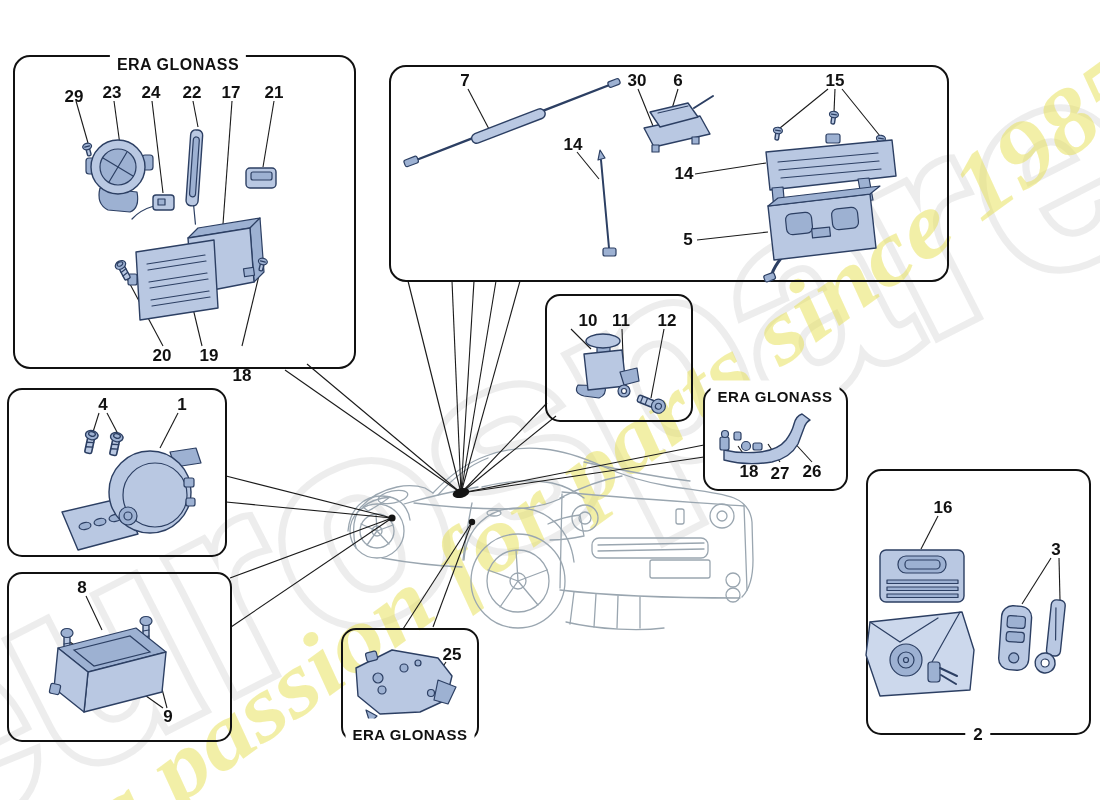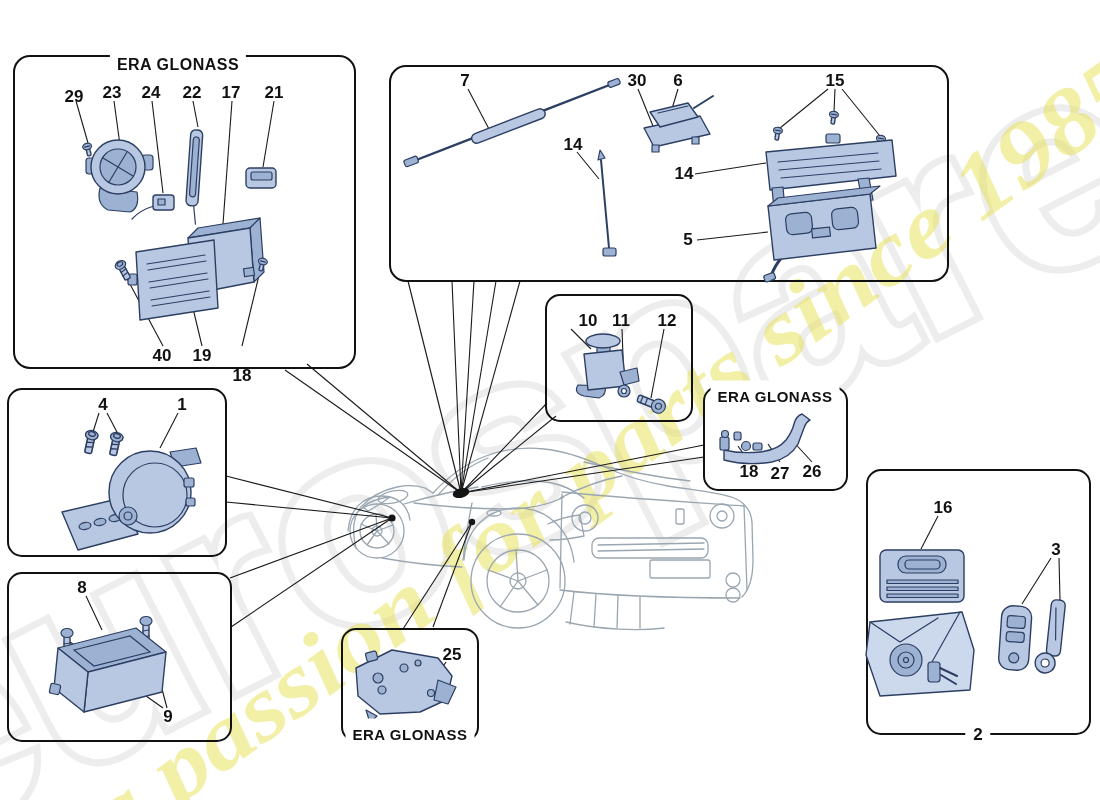--- a/index.html
+++ b/index.html
@@ -382,22 +382,22 @@
 <div class="boxtitle" id="title-eg-main" style="left:178px;top:65px;">ERA GLONASS</div>
 <div class="boxtitle small" id="title-eg-bracket" style="left:775px;top:396px;">ERA GLONASS</div>
 <div class="boxtitle small" id="title-eg-module" style="left:410px;top:734px;">ERA GLONASS</div>
 <div id="callout-layer">
       <span class="callout" style="left: 74px; top: 96px;">29</span>
       <span class="callout" style="left: 112px; top: 92px;">23</span>
       <span class="callout" style="left: 151px; top: 92px;">24</span>
       <span class="callout" style="left: 192px; top: 92px;">22</span>
       <span class="callout" style="left: 231px; top: 92px;">17</span>
       <span class="callout" style="left: 274px; top: 92px;">21</span>
-      <span class="callout" style="left: 162px; top: 355px;">40</span>
-      <span class="callout" style="left: 202px; top: 355px;">19</span>
+      <span class="callout" style="left: 162px; top: 355px;">20</span>
+      <span class="callout" style="left: 209px; top: 355px;">19</span>
       <span class="callout" style="left: 242px; top: 375px;">18</span>
       <span class="callout" style="left: 465px; top: 80px;">7</span>
       <span class="callout" style="left: 637px; top: 80px;">30</span>
       <span class="callout" style="left: 678px; top: 80px;">6</span>
       <span class="callout" style="left: 573px; top: 144px;">14</span>
       <span class="callout" style="left: 835px; top: 80px;">15</span>
       <span class="callout" style="left: 684px; top: 173px;">14</span>
       <span class="callout" style="left: 688px; top: 239px;">5</span>
       <span class="callout" style="left: 588px; top: 320px;">10</span>
       <span class="callout" style="left: 621px; top: 320px;">11</span>

